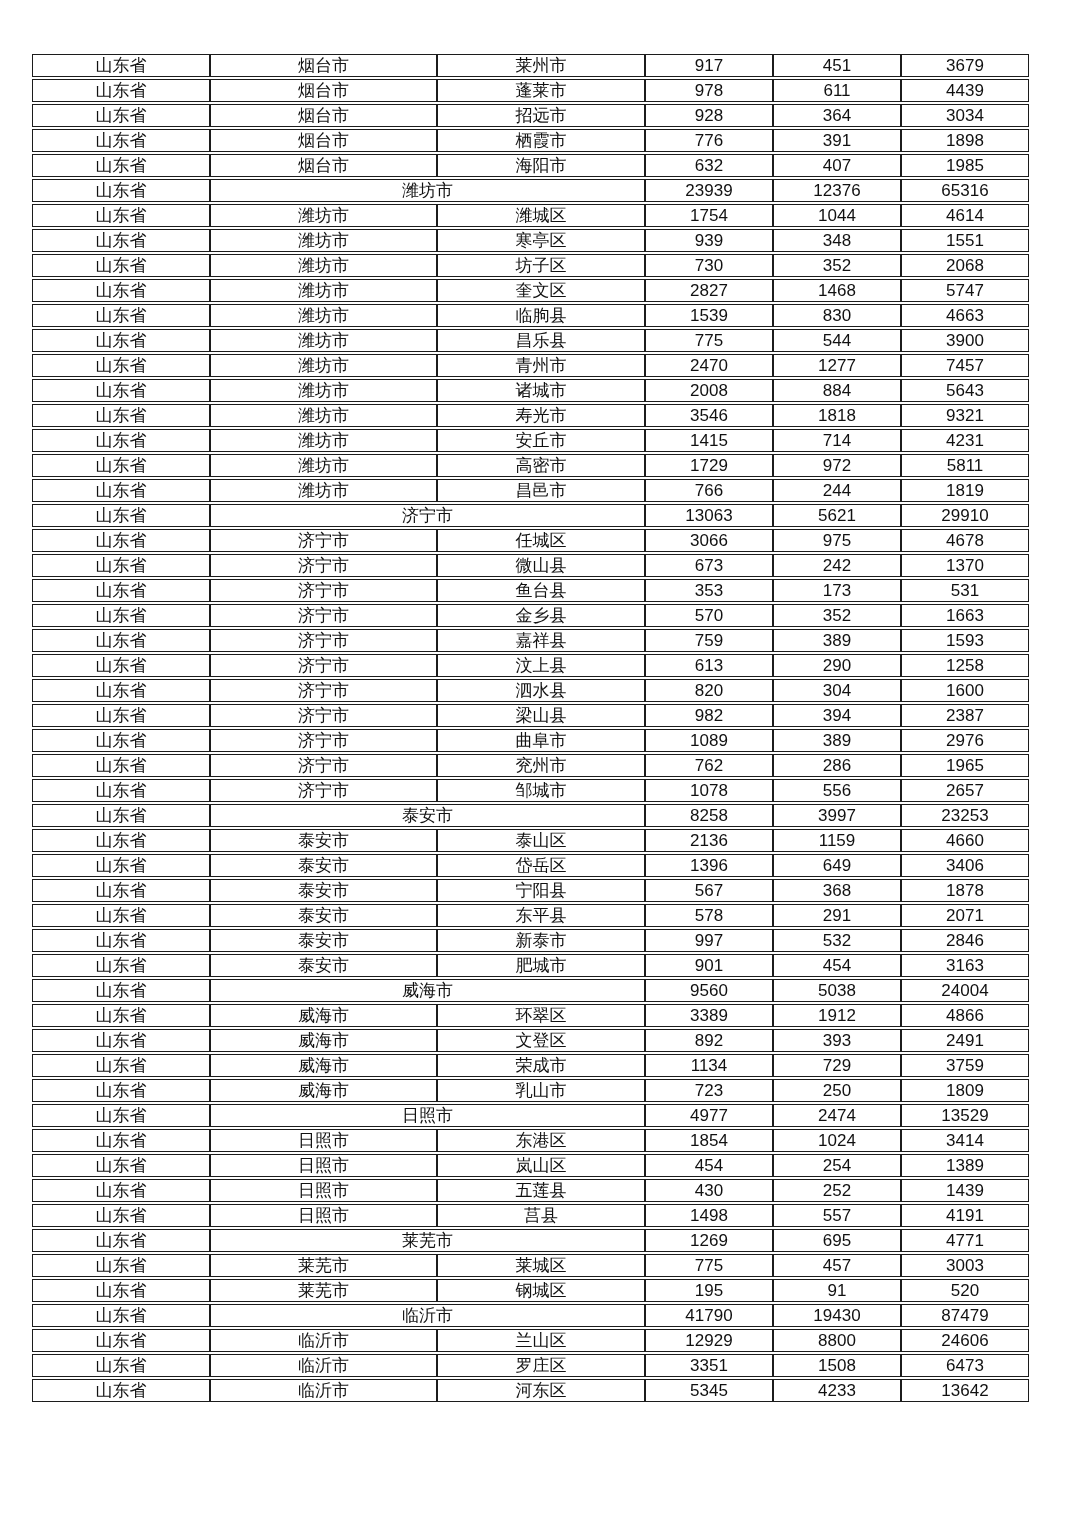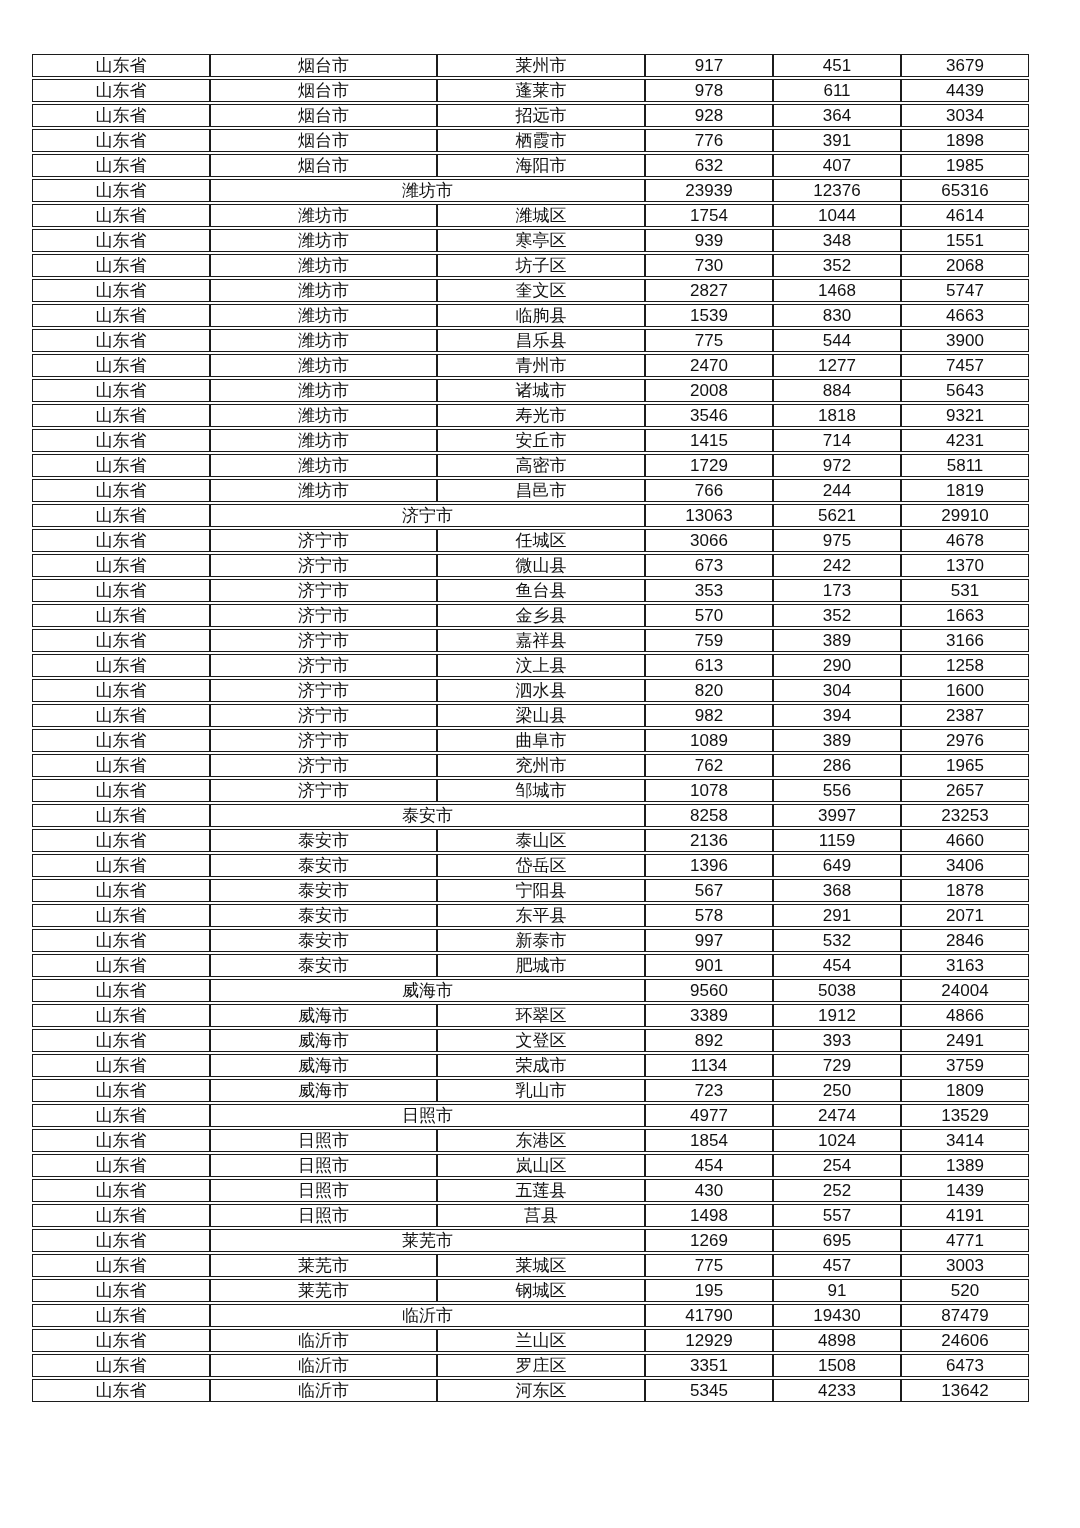--- a/index.html
+++ b/index.html
@@ -236,21 +236,21 @@
           <td>570</td>
           <td>352</td>
           <td>1663</td>
         </tr>
         <tr>
           <td>山东省</td>
           <td>济宁市</td>
           <td>嘉祥县</td>
           <td>759</td>
           <td>389</td>
-          <td>3166</td>
+          <td>1593</td>
         </tr>
         <tr>
           <td>山东省</td>
           <td>济宁市</td>
           <td>汶上县</td>
           <td>613</td>
           <td>290</td>
           <td>1258</td>
         </tr>
         <tr>
@@ -454,21 +454,21 @@
           <td colspan="2">临沂市</td>
           <td>41790</td>
           <td>19430</td>
           <td>87479</td>
         </tr>
         <tr>
           <td>山东省</td>
           <td>临沂市</td>
           <td>兰山区</td>
           <td>12929</td>
-          <td>4898</td>
+          <td>8800</td>
           <td>24606</td>
         </tr>
         <tr>
           <td>山东省</td>
           <td>临沂市</td>
           <td>罗庄区</td>
           <td>3351</td>
           <td>1508</td>
           <td>6473</td>
         </tr>

